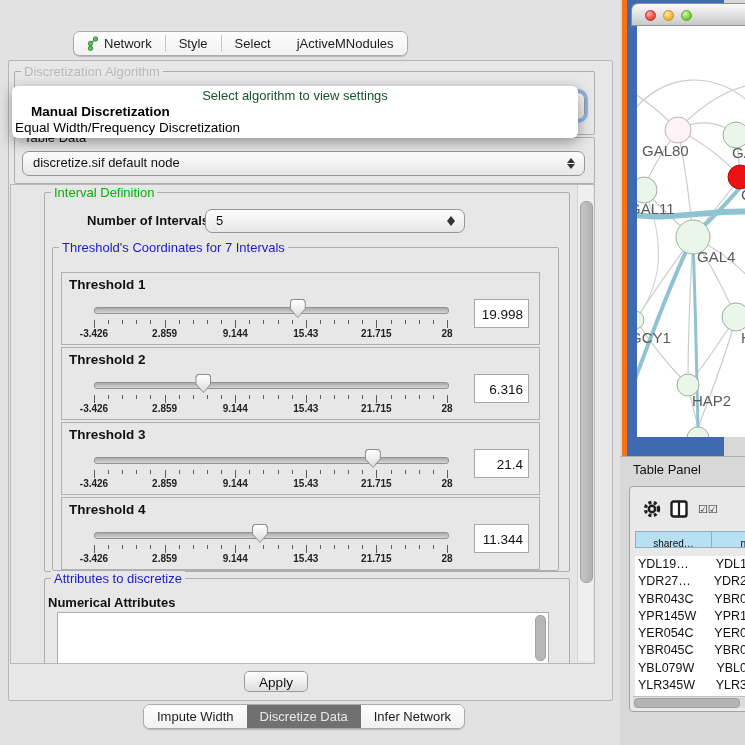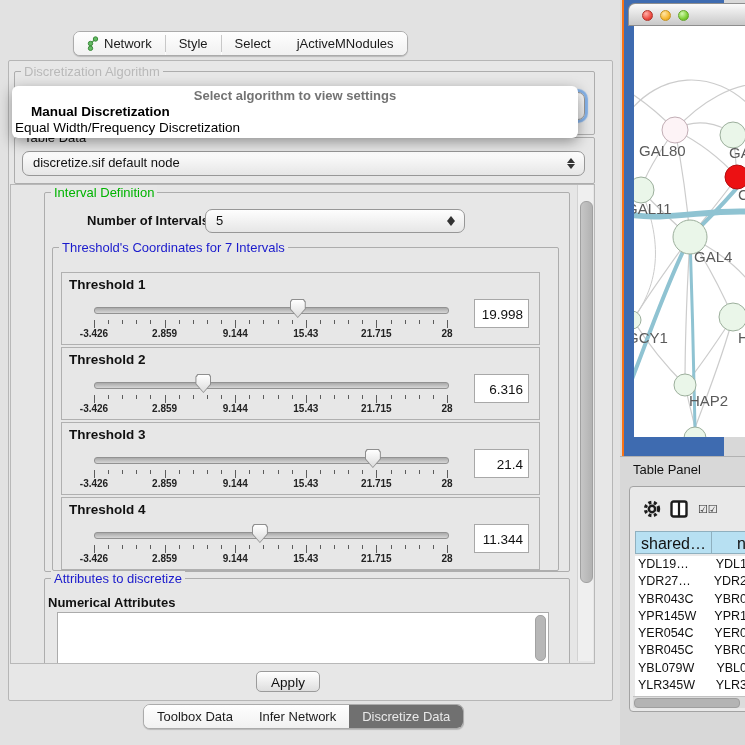--- a/index.html
+++ b/index.html
@@ -20,55 +20,55 @@
   .gtitle.black{color:#111;}
   .gtitle.green{color:#00b400;}
   .gtitle.blue{color:#1a1acc;}
   .combo{position:absolute;background:linear-gradient(#fefefe,#e6e6e6);border:1px solid #979797;border-radius:7px;font-size:13px;line-height:22px;padding-left:10px;color:#111;}
   .combo .spin{position:absolute;right:8px;top:0;bottom:0;width:9px;}
   .spin i{position:absolute;left:0;width:0;height:0;border-left:4.5px solid transparent;border-right:4.5px solid transparent;}
   .spin .up{top:28%;border-bottom:5px solid #333;}
   .spin .dn{bottom:28%;border-top:5px solid #333;}
   .focusring{box-shadow:0 0 1px 3px #85b2e8;}
   .popup{position:absolute;left:12px;top:86px;width:566px;height:52px;background:#fff;border-radius:6px;box-shadow:0 4px 14px rgba(0,0,0,.38);z-index:50;}
-  .popup-hint{position:absolute;left:0;right:0;top:2px;text-align:center;color:#737373;font-size:13px;font-weight:bold;}
+  .popup-hint{position:absolute;left:0;right:0;top:2px;text-align:center;color:#14532d;font-size:13px;}
   .popup-i0{position:absolute;left:19px;top:18px;font-size:13.5px;font-weight:bold;color:#000;}
   .popup-i1{position:absolute;left:3px;top:34px;font-size:13.5px;color:#000;}
   .scrollpane{position:absolute;left:10px;top:184px;width:583px;height:478px;background:#e6e6e6;border:1px solid #b8b8b8;overflow:hidden;}
   .vtrack{position:absolute;left:566px;top:0;width:15px;height:476px;background:#efefef;border-left:1px solid #d2d2d2;}
   .vthumb{position:absolute;left:2px;top:16px;width:11px;height:380px;background:linear-gradient(90deg,#c6c6c6,#b2b2b2);border:1px solid #a0a0a0;border-radius:6px;}
   .thr-row{position:absolute;left:8px;width:477px;height:71px;border:1px solid #b0b0b0;background:#e7e7e7;}
   .thr-label{position:absolute;left:7px;top:4px;font-weight:bold;font-size:13.5px;color:#111;}
   .track{position:absolute;left:32px;top:34px;width:353px;height:5px;border-radius:3px;background:linear-gradient(#a9a9a9,#d6d6d6);border:1px solid #929292;}
   .thumb{position:absolute;top:26px;width:16px;height:19px;}
   .thumb:before{content:"";position:absolute;inset:0;background:#8f8f8f;clip-path:polygon(12% 0,88% 0,100% 14%,100% 52%,50% 100%,0 52%,0 14%);}
   .thumb:after{content:"";position:absolute;inset:1px;background:linear-gradient(#ffffff,#dcdcdc);clip-path:polygon(12% 0,88% 0,100% 14%,100% 52%,50% 100%,0 52%,0 14%);}
   .tick{position:absolute;top:47px;width:1px;height:4px;background:#5c5c5c;}
   .tick.major{height:8px;}
   .ticklabel{position:absolute;top:55px;transform:translateX(-50%);font-size:10px;font-weight:bold;color:#222;white-space:nowrap;}
   .valbox{position:absolute;left:412px;top:26px;width:55px;height:29px;background:#fff;border:1px solid #a8a8a8;font-size:13.5px;line-height:29px;text-align:right;padding-right:5px;box-sizing:border-box;color:#111;}
   .bold-label{font-weight:bold;font-size:13px;color:#111;position:absolute;}
   .attr-list{position:absolute;background:#fff;border:1px solid #ababab;overflow:hidden;}
   .attr-item{font-size:13px;color:#111;padding:1px 0 1px 10px;line-height:15.5px;}
   .list-vthumb{position:absolute;right:2px;top:2px;width:9px;height:44px;background:#b7b7b7;border:1px solid #a2a2a2;border-radius:5px;}
-  .apply-btn{position:absolute;left:256px;top:671px;width:64px;height:21px;background:linear-gradient(#ffffff,#dedede);border:1px solid #9b9b9b;border-radius:5px;font-size:13.5px;color:#111;text-align:center;line-height:19px;}
+  .apply-btn{position:absolute;left:244px;top:671px;width:64px;height:21px;background:linear-gradient(#ffffff,#dedede);border:1px solid #9b9b9b;border-radius:5px;font-size:13.5px;color:#111;text-align:center;line-height:19px;}
   
   .right-bg{position:absolute;left:620px;top:0;width:125px;height:745px;background:#d8d8d8;}
-  .net-window{position:absolute;left:622px;top:0;width:102px;height:456px;background:#3e6bb0;border-left:2px solid #f97316;box-sizing:border-box;text-align:center;}
+  .net-window{position:absolute;left:622px;top:0;width:102px;height:456px;background:#3e6bb0;border-left:5px solid #f97316;box-sizing:border-box;text-align:center;}
   .net-titlebar{position:absolute;left:4px;top:3px;width:119px;height:23px;background:linear-gradient(#fafafa,#c9c9c9);border:1px solid #8e8e8e;border-right:none;border-top-left-radius:7px;box-sizing:border-box;}
   .light{position:absolute;top:6px;width:11px;height:11px;border-radius:50%;}
   .light.red{left:13px;background:radial-gradient(circle at 35% 30%,#ffb0a8,#ee4d43 60%,#b92c24);border:1px solid #b0352c;box-sizing:border-box;}
   .light.yellow{left:31px;background:radial-gradient(circle at 35% 30%,#ffe6a8,#f7b832 60%,#cf9420);border:1px solid #c49222;box-sizing:border-box;}
   .light.green{left:49px;background:radial-gradient(circle at 35% 30%,#d2f7b0,#7ed035 60%,#55a024);border:1px solid #63a42c;box-sizing:border-box;}
   .net-canvas{position:absolute;left:10px;top:26px;width:111px;height:411px;background:#fff;overflow:hidden;}
   .tp-divider{position:absolute;left:620px;top:456px;width:125px;height:1px;background:#b2b2b2;}
   .tp-title{position:absolute;left:633px;top:462px;font-size:13px;color:#111;}
   .table-widget{position:absolute;left:629px;top:486px;width:120px;height:226px;background:#e9e9e9;border:1px solid #a3a3a3;border-radius:4px;box-sizing:border-box;}
   .tw-checks{position:absolute;left:68px;top:16px;font-size:11px;letter-spacing:0;color:#222;}
-  .thead-cell{position:absolute;top:44px;height:23px;background:#b7e0f2;border:1px solid #8fb0bf;box-sizing:border-box;font-size:16px;text-align:center;line-height:23px;color:#111;}
+  .thead-cell{position:absolute;top:44px;height:17px;background:#b7e0f2;border:1px solid #8fb0bf;box-sizing:border-box;font-size:10px;text-align:center;line-height:23px;color:#111;}
   .trows{position:absolute;left:5px;top:69px;width:112px;height:140px;background:#fff;overflow:hidden;}
   .trow{display:flex;height:17.3px;font-size:12.5px;line-height:17.3px;color:#111;}
   .trow .c1{width:77px;padding-left:3px;box-sizing:border-box;}
   .trow .c2{padding-left:5px;}
   .hscroll-track{position:absolute;left:3px;top:209px;width:112px;height:11px;background:#dcdcdc;border-top:1px solid #c2c2c2;}
   .hscroll-thumb{position:absolute;left:1px;top:1px;width:104px;height:8px;background:#b4b4b4;border:1px solid #9f9f9f;border-radius:4px;}
 </style>
 </head>
 <body>
 
@@ -308,27 +308,27 @@
 
     <div class="vtrack">
       <div class="vthumb"></div>
     </div>
   </div>
 
   <button class="apply-btn">Apply</button>
 
   <nav id="bottomTabs" class="tabbar" style="left:143px;top:704px;">
       <span class="tab">
-        <span>Toolbox Data</span>
-      </span>
-      <span class="tab">
-        <span>Infer Network</span>
+        <span>Impute Width</span>
       </span>
       <span class="tab sel">
         <span>Discretize Data</span>
+      </span>
+      <span class="tab">
+        <span>Infer Network</span>
       </span>
     </nav>
 
   <div class="right-bg"></div>
 
   <div class="net-window">
     <div class="net-titlebar">
       <span class="light red"></span>
       <span class="light yellow"></span>
       <span class="light green"></span>

